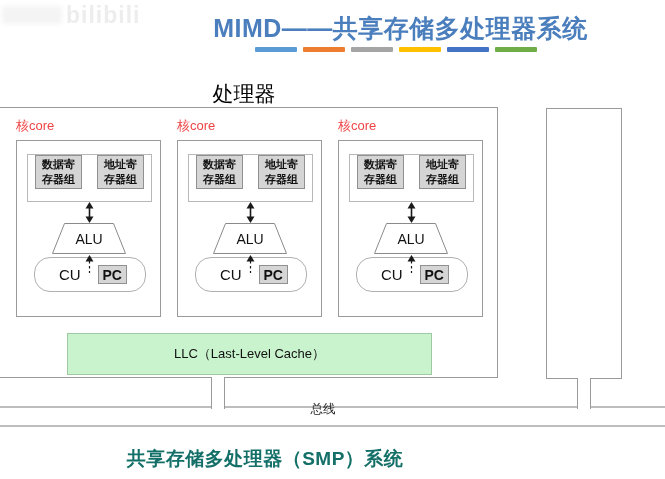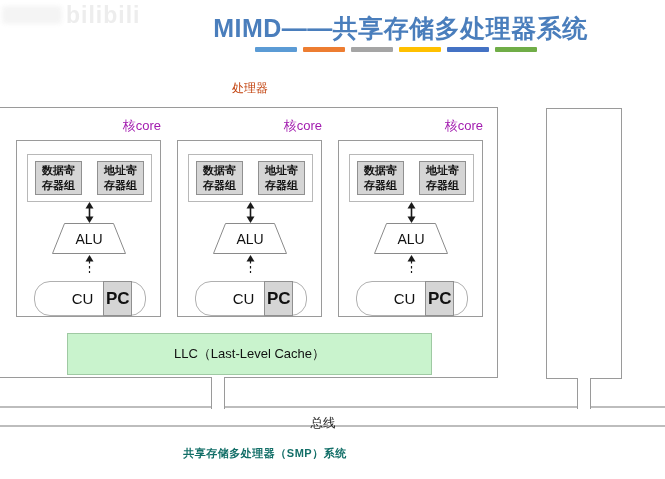--- a/index.html
+++ b/index.html
@@ -28,101 +28,101 @@
   
   .processor-box{
     position:absolute;left:-8px;top:107px;width:506px;height:271px;
     border:1px solid #9a9a9a;background:#fff;box-sizing:border-box;z-index:1;
   }
   .memory-box{
     position:absolute;left:546px;top:108px;width:76px;height:271px;
     border:1px solid #9a9a9a;background:#fff;box-sizing:border-box;z-index:1;
   }
   .processor-label{
-    position:absolute;left:130px;top:80px;width:240px;text-align:center;
-    font-size:12px;color:#c2410c;
+    position:absolute;left:124px;top:80px;width:240px;text-align:center;
+    font-size:21px;color:#000000;
   }
   .memory-label{
     position:absolute;left:543px;top:84px;width:82px;text-align:center;
     font-size:16px;color:#3a3a3a;
   }
 
   
   .core-label{
-    position:absolute;top:117px;width:145px;text-align:right;
-    font-size:13px;color:#a21caf;z-index:2;
+    position:absolute;top:117px;width:145px;text-align:left;
+    font-size:13px;color:#ef4444;z-index:2;
   }
   .core{
     position:absolute;top:140px;width:145px;height:177px;
     border:1px solid #9a9a9a;background:#fff;box-sizing:border-box;z-index:2;
   }
   .regfile{
     position:absolute;left:10px;top:13px;width:125px;height:48px;
     border:1px solid #b8b8b8;background:#fff;box-sizing:border-box;
-    display:flex;align-items:center;justify-content:space-between;
+    display:flex;justify-content:space-between;
     padding:0 7px;
   }
   .regbox{
     width:47px;height:34px;background:#d5d5d5;border:1px solid #909090;
     box-sizing:border-box;font-size:11px;font-weight:700;line-height:1.35;
     display:flex;align-items:center;justify-content:center;text-align:center;
     word-break:break-all;padding:0 3px;color:#111;
   }
   .arrow-updown{position:absolute;left:67px;top:61px;z-index:3;}
   .alu{position:absolute;left:35px;top:82px;width:74px;height:31px;text-align:right;}
   .alu svg{position:absolute;left:0;top:0;}
   .alu-label{
     position:absolute;left:0;top:0;width:74px;height:31px;
     display:flex;align-items:center;justify-content:center;
     font-size:14px;font-weight:500;color:#111;
   }
   .arrow-dashed{position:absolute;left:67px;top:114px;z-index:3;}
   .cu{
-    position:absolute;left:17px;top:140px;width:112px;height:35px;
+    position:absolute;left:17px;top:116px;width:112px;height:35px;
     border:1px solid #b0b0b0;border-radius:16px;background:#fff;
-    box-sizing:border-box;display:flex;align-items:center;justify-content:center;
-    gap:10px;padding-left:24px;
+    box-sizing:border-box;display:flex;align-items:center;
+    gap:17px;padding-left:24px;
   }
   .cu-label{font-size:15px;color:#111;}
   .pc{
-    width:29px;height:35px;background:#d5d5d5;border:1px solid #909090;
+    width:29px;height:19px;background:#d5d5d5;border:1px solid #909090;
     box-sizing:border-box;display:flex;align-items:center;justify-content:center;
-    font-size:17px;font-weight:600;color:#111;
+    font-size:14px;font-weight:600;color:#111;
   }
 
   
   .llc{
     position:absolute;left:67px;top:333px;width:365px;height:42px;
     border:1px solid #9fc9a3;box-sizing:border-box;z-index:2;
     display:flex;align-items:center;justify-content:center;
     font-size:13px;color:#111;
   }
 
   
   .bus{
     position:absolute;left:0;top:406px;width:665px;height:17px;
     border-top:2px solid #bdbdbd;border-bottom:2px solid #bdbdbd;
     box-sizing:content-box;z-index:1;background:#fff;
   }
   .bus-label{
-    position:absolute;left:300px;top:415px;width:46px;text-align:center;
+    position:absolute;left:300px;top:401px;width:46px;text-align:center;
     font-size:12.5px;color:#222;z-index:2;
   }
   .stem{
     position:absolute;width:14px;background:#fff;
     border-left:1px solid #9a9a9a;border-right:1px solid #9a9a9a;
     box-sizing:border-box;z-index:5;
   }
   .stem-processor{left:211px;top:377px;height:32px;}
   .stem-memory{left:577px;top:378px;height:31px;}
 
   
   .caption{
     position:absolute;left:0;top:446px;width:530px;text-align:center;
-    font-size:11px;font-weight:bold;letter-spacing:.5px;
+    font-size:19px;font-weight:bold;letter-spacing:.5px;
   }
 </style>
 </head>
 <body>
 
 <div class="stage">
 
   <div class="watermark-smudge"></div>
   <div class="watermark">bilibili</div>
 

